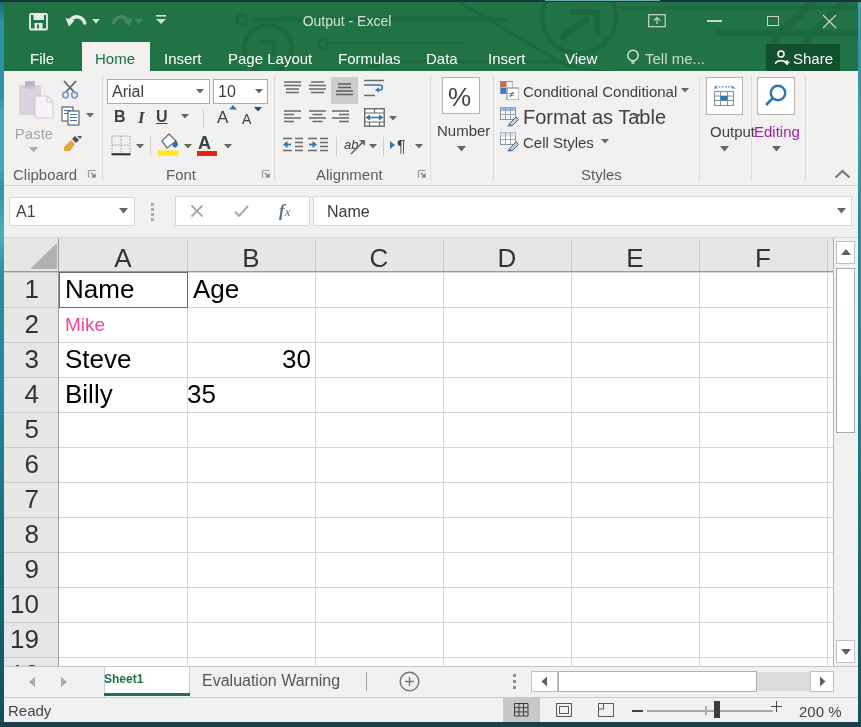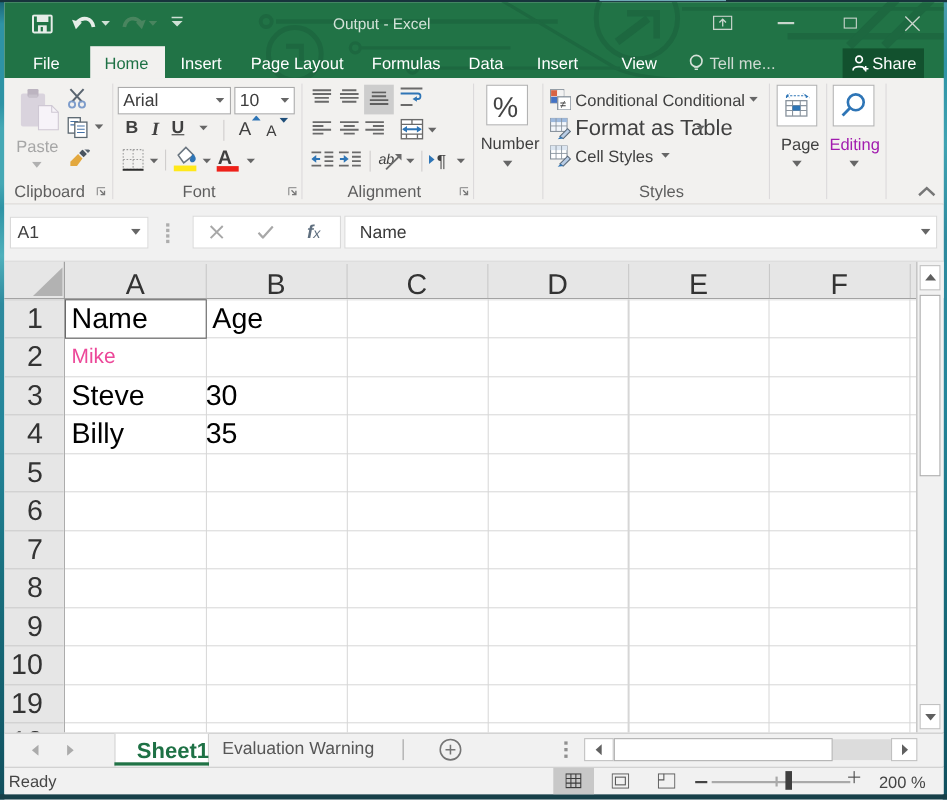--- a/index.html
+++ b/index.html
@@ -304,21 +304,21 @@
   </svg>
 <div class="ab tx" style="left:581px;top:166px;font-size:15px;color:#5e5e5e">Styles</div>
 
 <div class="ab" style="left:706px;top:77px;width:37px;height:38px;background:#fff;border:1px solid #b3b3b3;box-sizing:border-box"></div>
 <svg class="ab" style="left:712px;top:82px" width="26" height="27">
 <path d="M3 5 h18 M3 5 v2 m18 -2 v2 M3 5 l3 -2 m-3 2 l3 2 M21 5 l-3 -2 m3 2 l3 2" stroke="#2e75b6" stroke-width="1" stroke-dasharray="2,1.3"></path>
 <rect x="2.5" y="9.5" width="19" height="14" fill="#fff" stroke="#8a949e" stroke-width="1.2"></rect>
 <path d="M2.5 14 H21.5 M2.5 18.5 H21.5 M8.5 9.5 V23.5 M15.5 9.5 V23.5" stroke="#8a949e" stroke-width="1"></path>
 <rect x="8.5" y="14" width="7" height="4.5" fill="#2e75b6"></rect>
 </svg>
-<div class="ab tx" style="left:710px;top:123px;font-size:15px;color:#404040">Page</div>
+<div class="ab tx" style="left:710px;top:123px;font-size:15px;color:#404040">Output</div>
 <svg class="ab" style="left:720px;top:146px" width="9" height="6">
     <polygon points="0,0 9,0 4.5,5.5" fill="#666"></polygon>
   </svg>
 
 <div class="ab" style="left:757px;top:77px;width:38px;height:38px;background:#fff;border:1px solid #b3b3b3;box-sizing:border-box"></div>
 <svg class="ab" style="left:764px;top:84px" width="25" height="25">
 <circle cx="14" cy="9" r="7.2" fill="none" stroke="#2e75b6" stroke-width="2.4"></circle>
 <path d="M8.5 14.5 L2 21" stroke="#2e75b6" stroke-width="2.6"></path>
 </svg>
 <div class="ab tx" style="left:754px;top:123px;font-size:15px;color:#a21caf">Editing</div>
@@ -336,21 +336,21 @@
     <polygon points="0,0 9,0 4.5,5.5" fill="#666"></polygon>
   </svg>
 <div class="ab" style="left:151px;top:203px;width:2.5px;height:2.5px;background:#adadad;box-shadow:0 5px #adadad,0 10px #adadad,0 15px #adadad"></div>
 <div class="ab" style="left:175px;top:196px;width:135px;height:30px;background:#fff;border:1px solid #d9d9d9;box-sizing:border-box"></div>
 <svg class="ab" style="left:190px;top:204px" width="14" height="14">
     <path d="M1.5 1.5 L12.5 12.5 M12.5 1.5 L1.5 12.5" stroke="#a8a8a8" stroke-width="1.8"></path>
   </svg>
 <svg class="ab" style="left:234px;top:205px" width="15" height="12">
     <path d="M1 6.5 L5 11 L14 1" fill="none" stroke="#a8a8a8" stroke-width="2"></path>
   </svg>
-<div class="ab tx" style="left:279px;top:201px;font-size:17px;font-style:italic;font-family:Liberation Sans, sans-serif;color:#5f6f7f"><b><i>f</i></b><span style="font-size:13px">x</span></div>
+<div class="ab tx" style="left:279px;top:201px;font-size:17px;font-style:italic;font-family:Liberation Serif, serif;color:#5f6f7f"><b><i>f</i></b><span style="font-size:13px">x</span></div>
 <div class="ab" style="left:313px;top:196px;width:539px;height:30px;background:#fff;border:1px solid #d9d9d9;box-sizing:border-box"></div>
 <div class="ab tx" style="left:327px;top:203px;font-size:16px;color:#3a3a3a">Name</div>
 <svg class="ab" style="left:837px;top:208px" width="9" height="6">
     <polygon points="0,0 9,0 4.5,5.5" fill="#666"></polygon>
   </svg>
 
 <div class="ab" style="left:4px;top:237px;width:854px;height:1px;background:#d8d8d8"></div>
 <div class="ab" style="left:4px;top:238px;width:854px;height:33px;background:#e6e6e6"></div>
 <div class="ab" style="left:4px;top:271px;width:829px;height:1px;background:#9a9a9a"></div>
 <svg class="ab" style="left:30px;top:243px" width="27" height="26">
@@ -386,21 +386,21 @@
 <div class="tx" style="position:absolute;right:19px;top:385px;width:40px;height:35px;line-height:35px;text-align:right;font-size:26px;color:#333">12</div>
 </div>
 
 <div class="ab" style="left:59px;top:272px;width:774px;height:394px;background:#fff;overflow:hidden">
 <div style="position:absolute;left:0;top:0;width:774px;height:420px;background-image:repeating-linear-gradient(to bottom,transparent 0 34px,#d6d6d6 34px 35px),repeating-linear-gradient(to right,transparent 0 127px,#d6d6d6 127px 128px);background-position:0 1px,1px 0"></div>
 <div class="tx" style="position:absolute;left:6px;top:0;height:35px;line-height:35px;font-size:26px;color:#000">Name</div>
 <div class="tx" style="position:absolute;left:134px;top:0;height:35px;line-height:35px;font-size:26px;color:#000">Age</div>
 <div class="tx" style="position:absolute;left:6px;top:35px;height:35px;line-height:35px;font-size:19px;color:#ec4899">Mike</div>
 <div class="tx" style="position:absolute;left:6px;top:70px;height:35px;line-height:35px;font-size:26px;color:#000">Steve</div>
 <div class="tx" style="position:absolute;left:6px;top:105px;height:35px;line-height:35px;font-size:26px;color:#000">Billy</div>
-<div class="tx" style="position:absolute;left:128px;top:70px;width:124px;height:35px;line-height:35px;text-align:left;font-size:26px;color:#000">30</div>
+<div class="tx" style="position:absolute;left:128px;top:70px;width:124px;height:35px;line-height:35px;text-align:right;font-size:26px;color:#000">30</div>
 <div class="tx" style="position:absolute;left:128px;top:105px;width:124px;height:35px;line-height:35px;text-align:left;font-size:26px;color:#000">35</div>
 </div>
 
 <div class="ab" style="left:59px;top:272px;width:129px;height:36px;border:1.6px solid #6a6a6a;box-sizing:border-box"></div>
 
 <div class="ab" style="left:833px;top:238px;width:25px;height:428px;background:#f1f1f1;border-left:1px solid #b6b6b6;box-sizing:border-box"></div>
 <div class="ab" style="left:836px;top:241px;width:19px;height:23px;background:#fff;border:1px solid #c1c1c1;box-sizing:border-box"></div>
 <svg class="ab" style="left:841px;top:249px" width="10" height="7">
     <polygon points="0,6 10,6 5,0" fill="#5f5f5f"></polygon>
   </svg>
@@ -412,21 +412,21 @@
 
 <div class="ab" style="left:4px;top:666px;width:854px;height:31px;background:#f1f1f1;border-top:1px solid #c6c6c6;box-sizing:border-box"></div>
 <svg class="ab" style="left:28px;top:677px" width="10" height="10">
     <polygon points="7,0 7,10 1,5" fill="#ababab"></polygon>
   </svg>
 <svg class="ab" style="left:58px;top:677px" width="10" height="10">
     <polygon points="3,0 3,10 9,5" fill="#ababab"></polygon>
   </svg>
 <div class="ab" style="left:104px;top:667px;width:86px;height:30px;background:#fff;border-left:1px solid #d0d0d0;border-right:1px solid #d0d0d0;box-sizing:border-box"></div>
 <div class="ab" style="left:104px;top:693px;width:86px;height:3px;background:#217346"></div>
-<div class="ab tx" style="left:104px;top:672px;width:86px;text-align:right;font-size:20px;font-weight:bold;color:#1e7145">Sheet1</div>
+<div class="ab tx" style="left:104px;top:672px;width:86px;text-align:left;font-size:12px;font-weight:bold;color:#1e7145">Sheet1</div>
 <div class="ab tx" style="left:202px;top:672px;font-size:16px;color:#565656">Evaluation Warning</div>
 <div class="ab" style="left:366px;top:672px;width:1px;height:19px;background:#a0a0a0"></div>
 <svg class="ab" style="left:399px;top:671px" width="21" height="21">
 <circle cx="10.5" cy="10.5" r="9.3" fill="none" stroke="#757575" stroke-width="1.4"></circle>
 <path d="M10.5 6 V15 M6 10.5 H15" stroke="#757575" stroke-width="1.4"></path>
 </svg>
 <div class="ab" style="left:513px;top:674px;width:2.5px;height:2.5px;background:#909090;box-shadow:0 6px #909090,0 12px #909090"></div>
 <div class="ab" style="left:531px;top:671px;width:27px;height:21px;background:#fff;border:1px solid #c0c0c0;box-sizing:border-box"></div>
 <svg class="ab" style="left:540px;top:676px" width="9" height="11">
     <polygon points="7,0.5 7,10.5 1.5,5.5" fill="#606060"></polygon>

